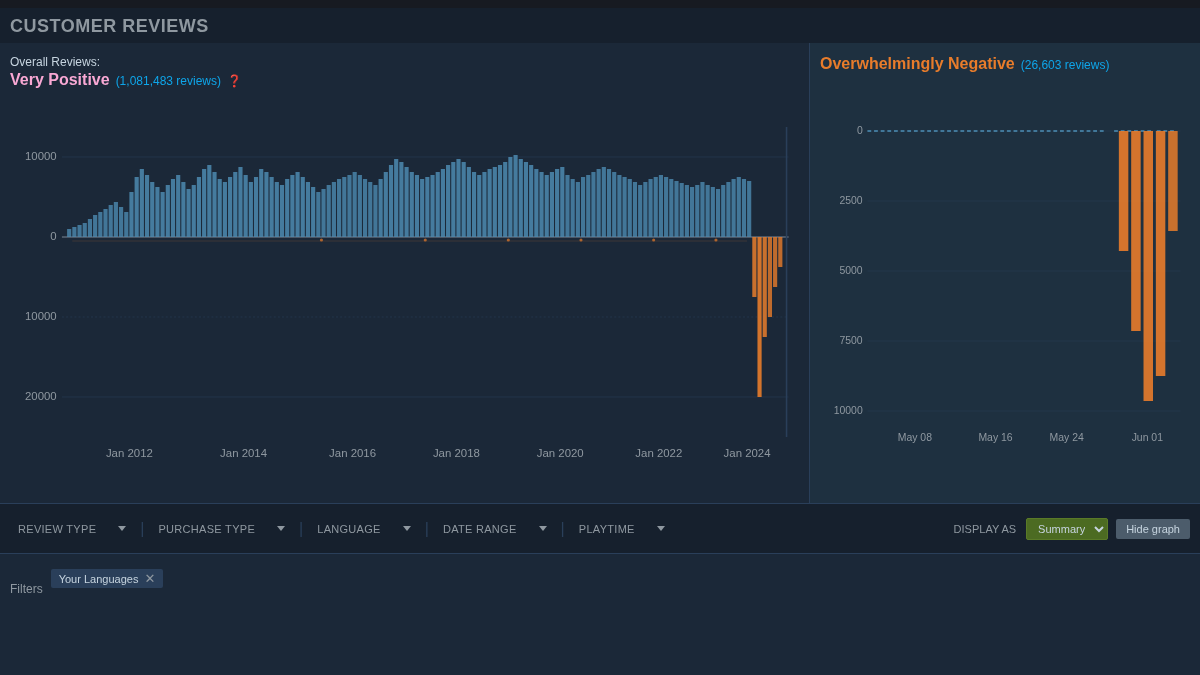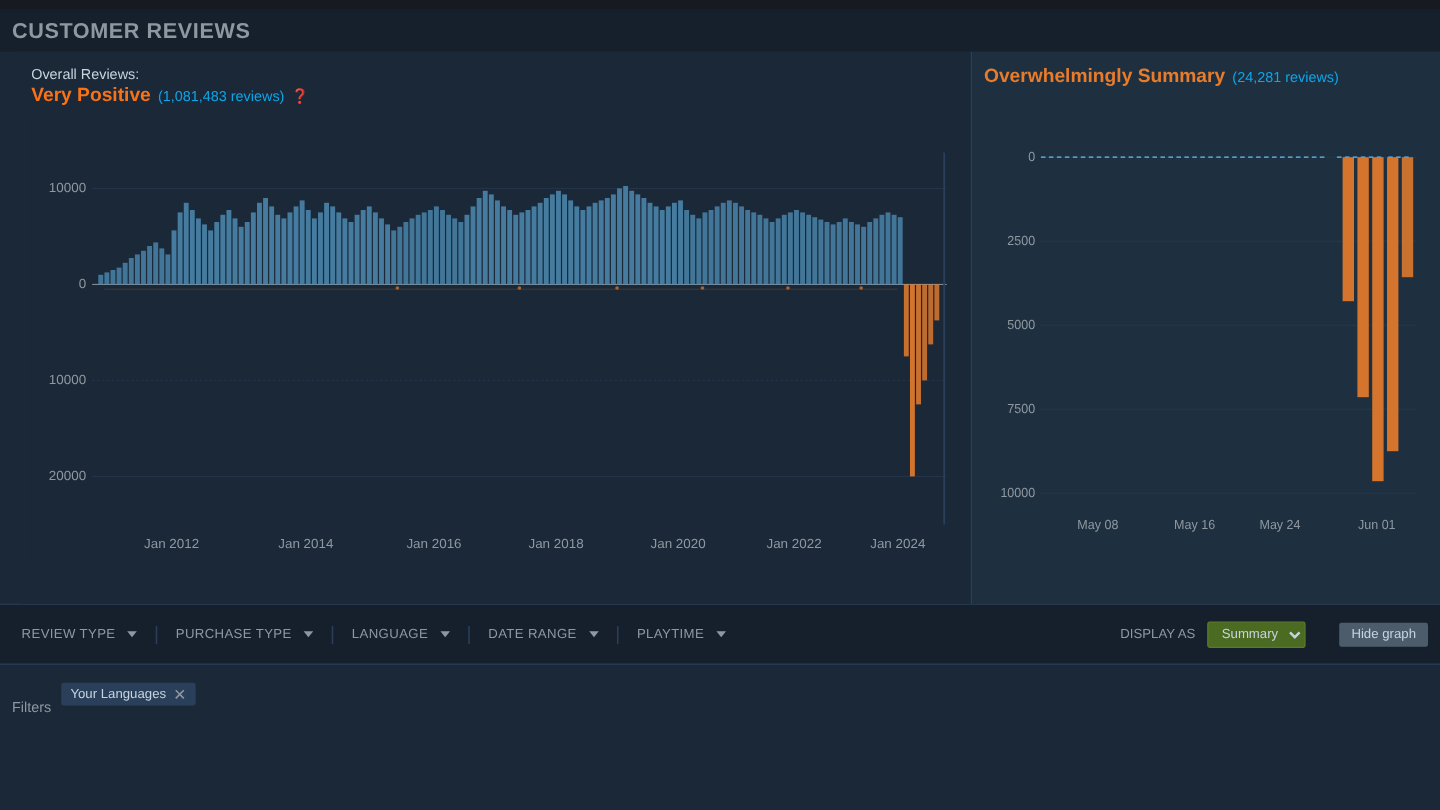--- a/index.html
+++ b/index.html
@@ -23,21 +23,20 @@
       font-size: 18px;
       font-weight: bold;
       color: #8f98a0;
       letter-spacing: 0.5px;
       text-transform: uppercase;
     }
 
     .charts-container {
       display: flex;
       height: 460px;
-      padding-left: 16px;
     }
 
     .overall-chart {
       flex: 1;
       background: #1b2838;
       border-right: 1px solid #2a3f5a;
       position: relative;
       padding: 12px 10px 0 10px;
     }
 
@@ -52,21 +51,21 @@
       font-size: 12px;
       color: #c6d4df;
       margin-bottom: 2px;
     }
 
     .review-score {
       font-size: 16px;
       font-weight: bold;
     }
 
-    .review-score.positive { color: #f97316; }
+    .review-score.positive { color: #f9a8d4; }
     .review-score.negative { color: #e87c2b; }
 
     .review-count {
       font-size: 12px;
       color: #0ea5e9;
       font-weight: normal;
     }
 
     .chart-area {
       position: relative;
@@ -90,21 +89,21 @@
       display: flex;
       align-items: center;
       padding: 0 10px;
       gap: 4px;
       border-top: 1px solid #2a3f5a;
     }
 
     .filter-dropdown {
       display: flex;
       align-items: center;
-      gap: 8px;
+      gap: 20px;
       padding: 4px 8px;
       background: transparent;
       border: none;
       color: #8f98a0;
       font-size: 11px;
       cursor: pointer;
       text-transform: uppercase;
       letter-spacing: 0.3px;
     }
 
@@ -142,21 +141,21 @@
       text-align: right;
     }
 
     .hide-graph-btn {
       background: #4c5c6b;
       border: none;
       color: #c6d4df;
       padding: 4px 10px;
       font-size: 11px;
       cursor: pointer;
-      margin-left: 24px;
+      margin-left: 4px;
       border-radius: 2px;
     }
 
     .filters-bar {
       background: #1b2838;
       height: 50px;
       display: flex;
       align-items: center;
       padding: 0 10px;
       gap: 8px;
@@ -388,22 +387,22 @@
         <text x="625" y="360" fill="#8f98a0" font-size="11" text-anchor="middle">Jan 2022</text>
         <text x="710" y="360" fill="#8f98a0" font-size="11" text-anchor="middle">Jan 2024</text>
 
         <line x1="748" y1="30" x2="748" y2="340" stroke="#2a3f5a" stroke-width="1.5"></line>
       </svg>
     </div>
   </div>
 
   <div class="recent-chart">
     <div style="display:flex;align-items:baseline;gap:6px;flex-wrap:wrap;">
-      <span class="review-score negative">Overwhelmingly Summary</span>
-      <span class="review-count">(24,281 reviews)</span>
+      <span class="review-score negative">Overwhelmingly Negative</span>
+      <span class="review-count">(26,603 reviews)</span>
     </div>
 
     <div class="chart-area">
       <svg class="recent-svg" viewBox="0 0 390 370" preserveAspectRatio="none">
         <rect width="390" height="370" fill="#1e3040"></rect>
 
         <line x1="50" y1="50" x2="380" y2="50" stroke="#2a3f5a" stroke-width="0.5"></line>
         <line x1="50" y1="120" x2="380" y2="120" stroke="#2a3f5a" stroke-width="0.5"></line>
         <line x1="50" y1="190" x2="380" y2="190" stroke="#2a3f5a" stroke-width="0.5"></line>
         <line x1="50" y1="260" x2="380" y2="260" stroke="#2a3f5a" stroke-width="0.5"></line>

